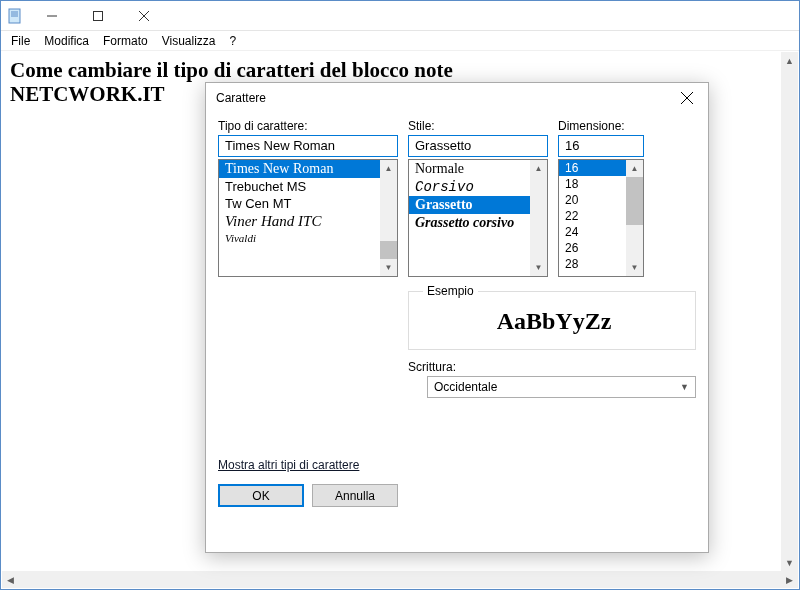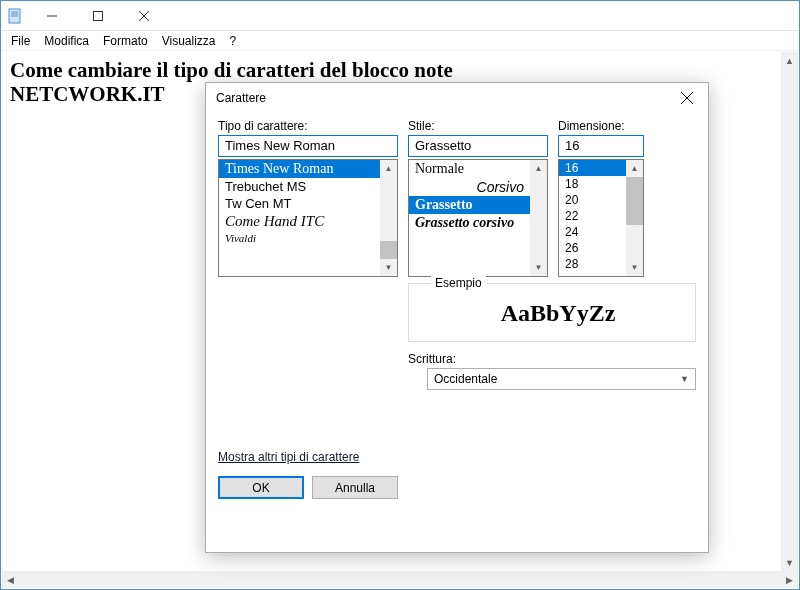--- a/index.html
+++ b/index.html
@@ -35,27 +35,27 @@
 .list-inner { flex: 1; overflow: hidden; }
 .list-item { padding: 1px 6px; font-size: 14px; white-space: nowrap; }
 .list-item.selected { background: #0078d7; color: #fff; }
 .font-times { font-family: "Times New Roman", serif; }
 .font-trebuchet { font-family: "Trebuchet MS", sans-serif; font-size: 13px; }
 .font-twcen { font-family: "Tw Cen MT", "Century Gothic", sans-serif; font-size: 13px; }
 .font-verdana { font-family: Verdana, sans-serif; font-size: 15px; }
 .font-viner { font-family: "Brush Script MT", cursive; font-style: italic; font-size: 15px; }
 .font-vivaldi { font-family: "Brush Script MT", cursive; font-style: italic; font-size: 11px; }
 .style-normal { font-family: "Times New Roman", serif; }
-.style-italic { font-family: Liberation Sans, sans-serif; font-style: italic; text-align: right; }
+.style-italic { font-family: Liberation Mono, monospace; font-style: italic; }
 .style-bold { font-family: "Times New Roman", serif; font-weight: bold; }
 .style-bolditalic { font-family: "Times New Roman", serif; font-weight: bold; font-style: italic; }
 .list-scroll { width: 17px; background: #f0f0f0; display: flex; flex-direction: column; }
 .list-scroll .sarrow { height: 17px; display:flex; align-items:center; justify-content:center; font-size:8px; color:#606060; }
 .list-scroll .sthumb { background: #c2c2c2; }
-.fieldset { border: 1px solid #ddd; margin-top: 6px; padding: 8px 10px 14px 22px; }
+.fieldset { border: 1px solid #ddd; margin-top: 14px; padding: 8px 10px 14px 14px; }
 .fieldset-label { position: relative; top: -16px; background: #fff; display: inline-block; padding: 0 4px; font-size: 12px; }
 .sample { text-align: center; font-family: "Times New Roman", serif; font-weight: bold; font-size: 24px; margin-top: -6px; }
 .script-block { margin-top: 10px; }
 .select { border: 1px solid #adadad; height: 22px; display: flex; align-items: center; padding: 2px 6px; justify-content: space-between; margin-left: 19px; }
 .select .chev { font-size: 9px; color: #555; }
 .link { color: #0f172a; font-size: 12px; margin-top: 60px; display: inline-block; }
 .dlg-buttons { display: flex; gap: 8px; margin-top: 12px; padding-right: 2px; }
 .btn { width: 86px; height: 23px; border: 1px solid #adadad; background: #e1e1e1; font-size: 12px; display: flex; align-items: center; justify-content: center; }
 .btn.primary { border: 2px solid #0078d7; background: #e1e1e1; }
 .right-col { margin-left: 190px; margin-top: 6px; }
@@ -129,21 +129,21 @@
     <div class="row1">
 
       <div class="col col-font">
         <div class="lbl">Tipo di carattere:</div>
         <div class="textbox">Times New Roman</div>
         <div class="listbox">
           <div class="list-inner">
             <div class="list-item selected font-times">Times New Roman</div>
             <div class="list-item font-trebuchet">Trebuchet MS</div>
             <div class="list-item font-twcen">Tw Cen MT</div>
-            <div class="list-item font-viner">Come Hand ITC</div>
+            <div class="list-item font-viner">Viner Hand ITC</div>
             <div class="list-item font-vivaldi">Vivaldi</div>
           </div>
           <div class="list-scroll">
             <div class="sarrow">▲</div>
             <div style="flex:1; position:relative;">
                 <div class="sthumb" style="position:absolute; bottom:0; left:0; right:0; height:18px;"></div>
               </div>
             <div class="sarrow">▼</div>
           </div>
         </div>

